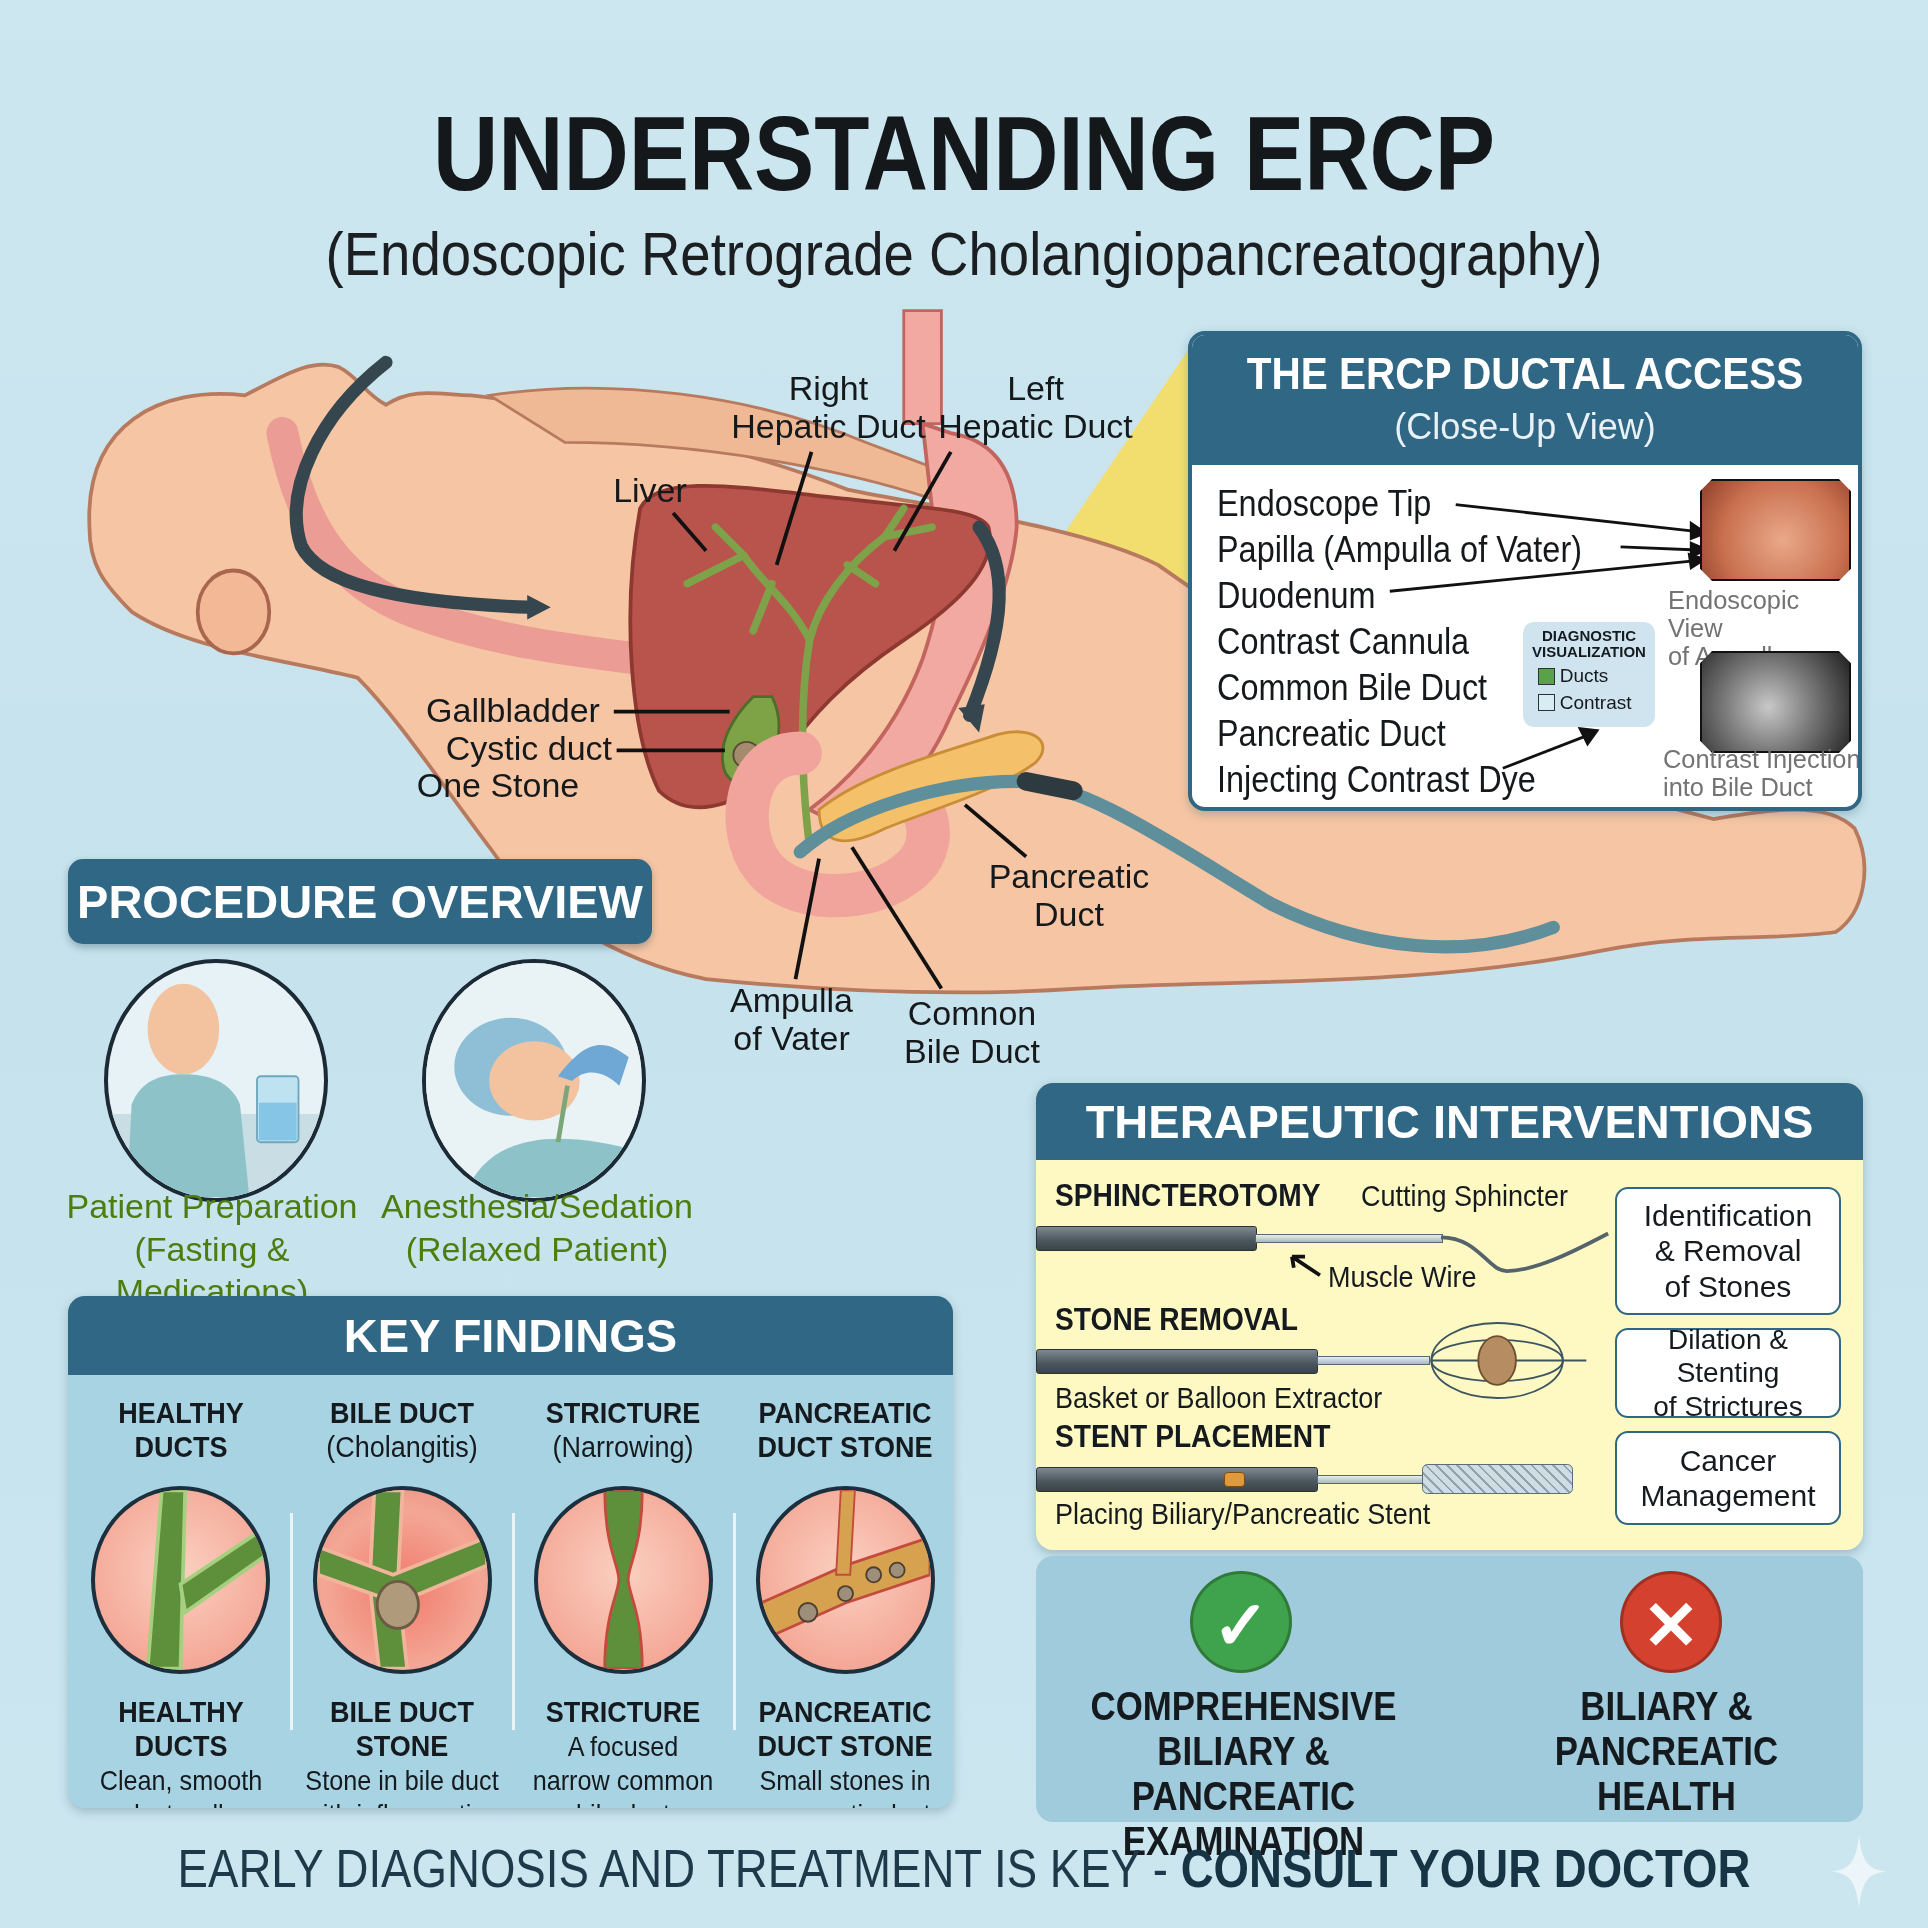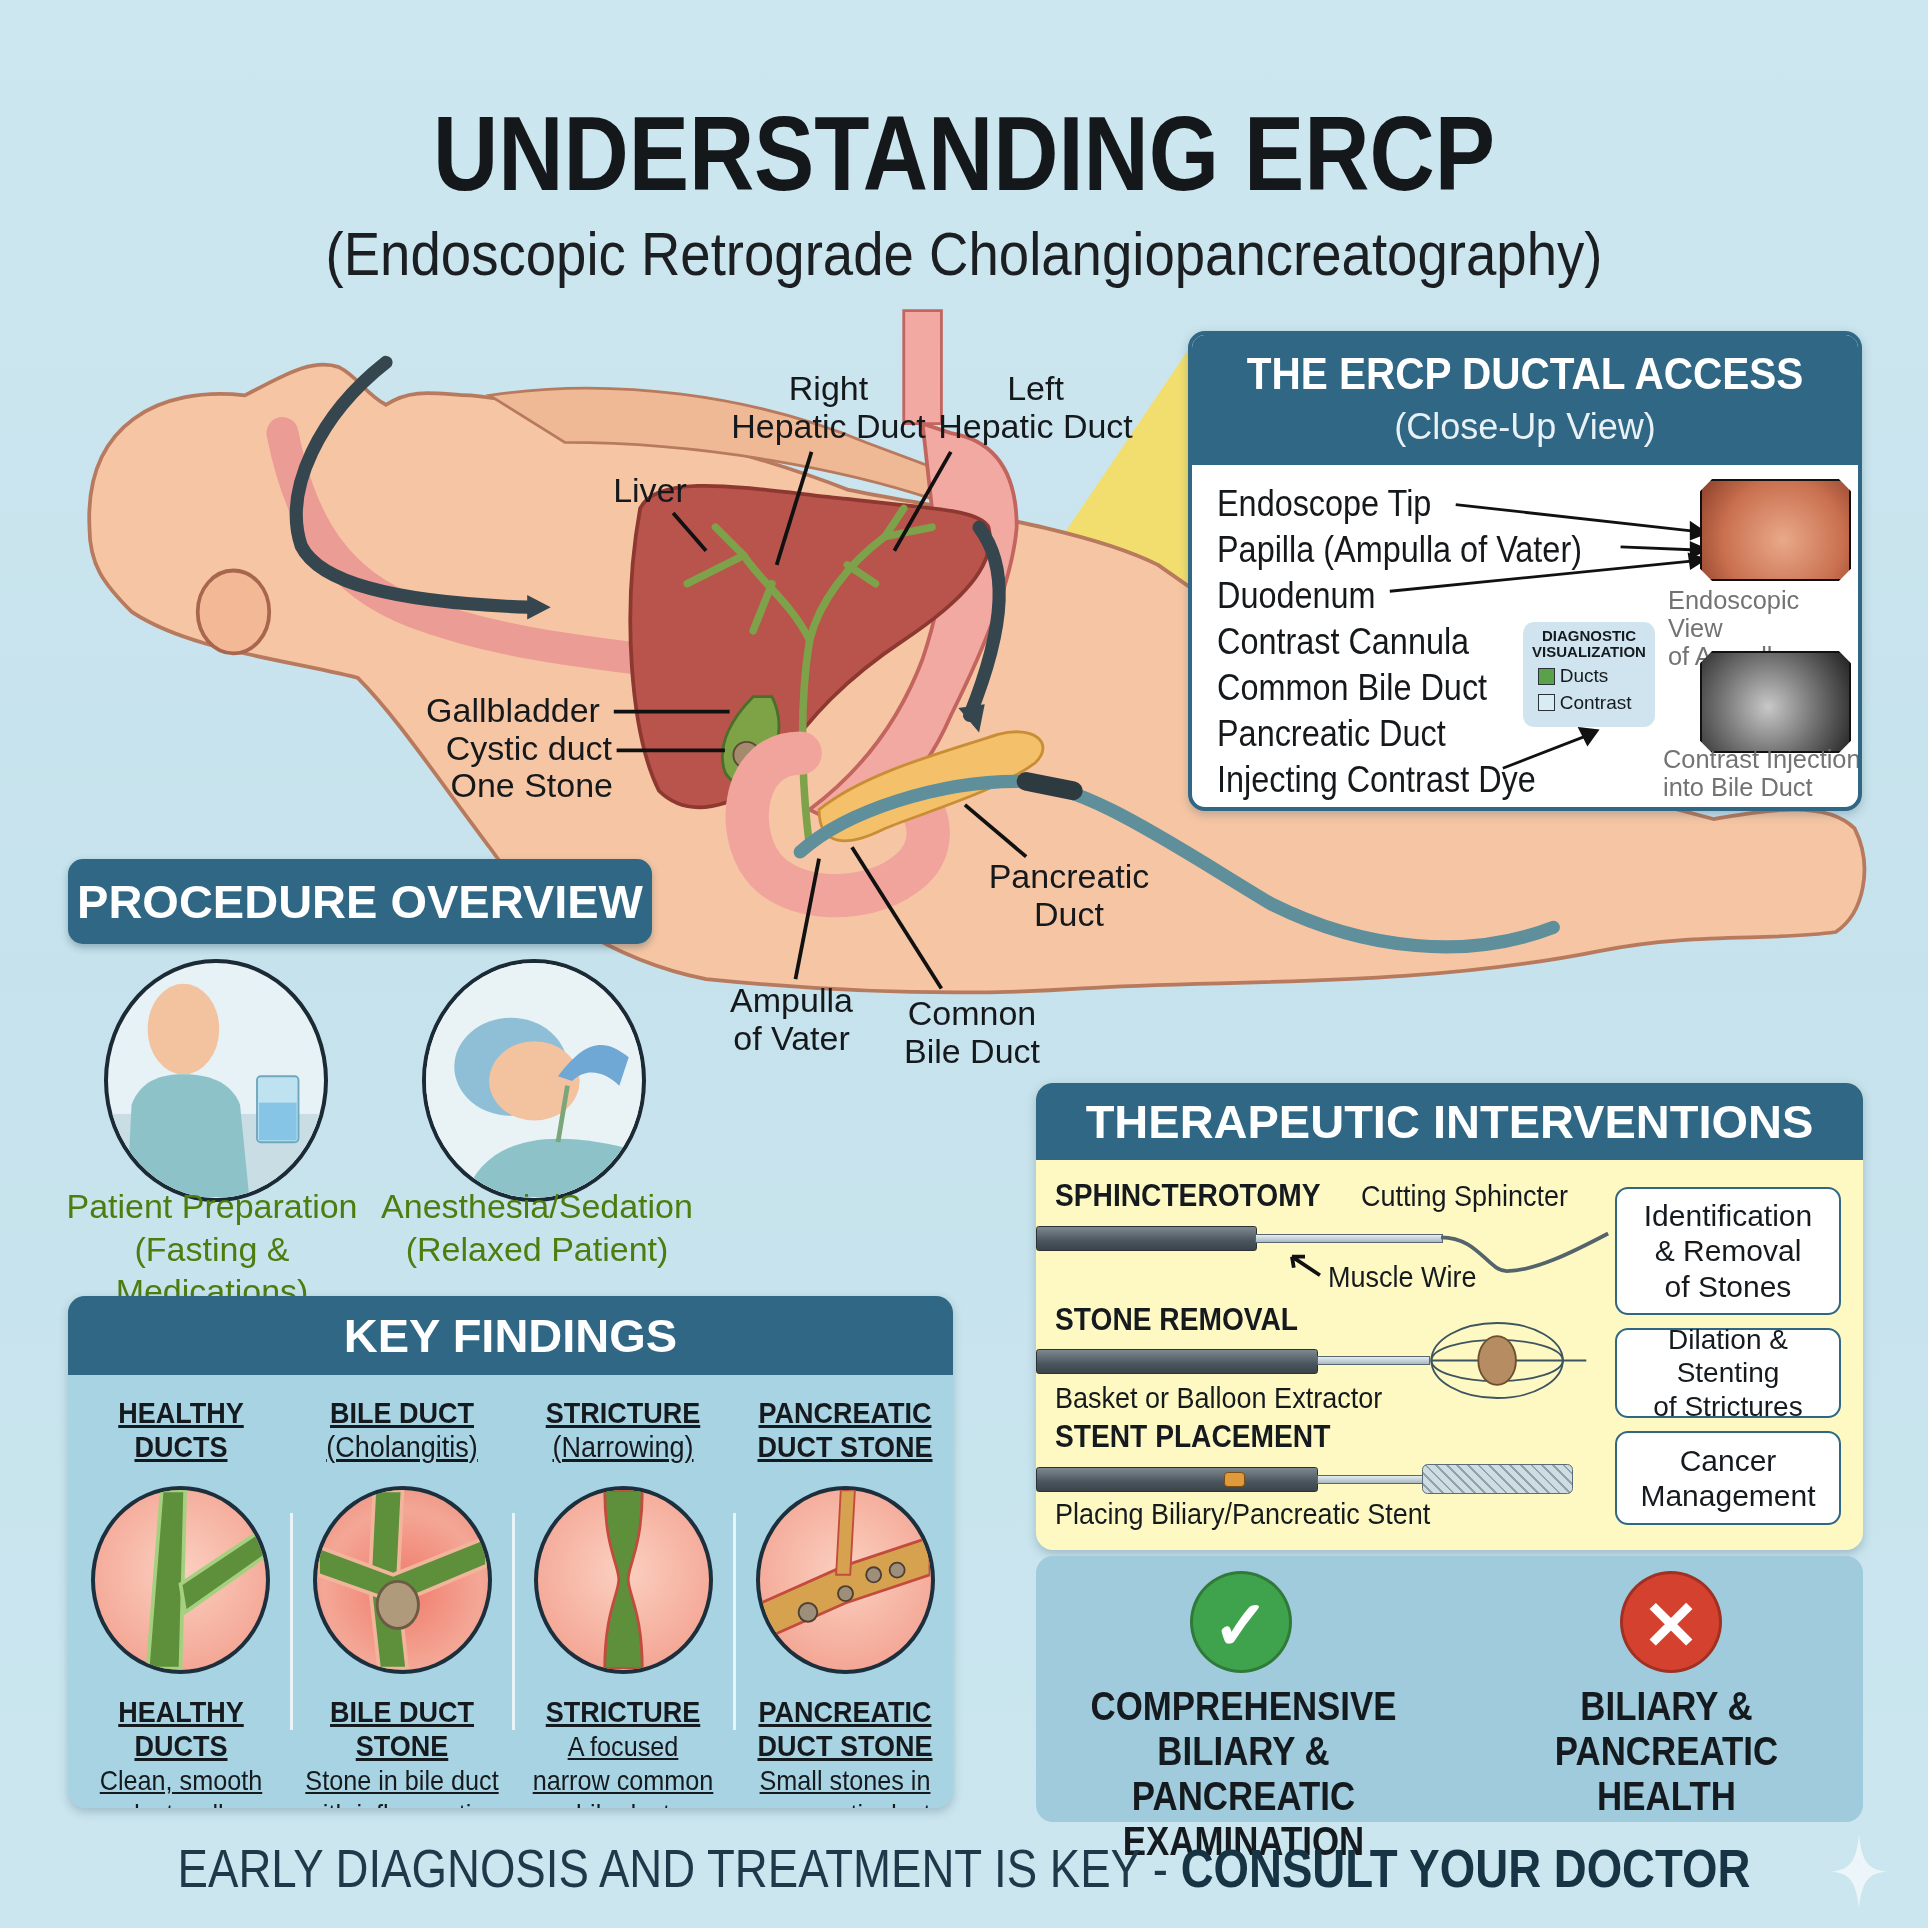--- a/index.html
+++ b/index.html
@@ -64,21 +64,21 @@
   }
   .circle {
     width: 224px; height: 243px; border-radius: 50%; border: 4.7px solid #1b2a35;
     background: #e6f2f6; overflow: hidden;
   }
   .proc-cap { font-size: 34px; text-align: center; line-height: 1.25; color: #4d7c0f; }
 
   
   #kf { left: 68px; top: 1296px; width: 885px; height: 512px; background: #a8d3e3; }
   #kf .panel-head { height: 79px; line-height: 79px; font-size: 47px; border-radius: 0; }
-  .kf-col { position: absolute; top: 79px; width: 218px; height: 466px; text-align: center; text-decoration: underline; }
+  .kf-col { position: absolute; top: 79px; width: 218px; height: 466px; text-align: center; }
   .kf-top { font-size: 30px; font-weight: 700; line-height: 1.12; margin-top: 21px; height: 77px; transform: scaleX(0.9); }
   .kf-top .sub { font-weight: 400; display: block; }
   .kf-circ {
     width: 179px; height: 188px; margin: 13px auto 0; border-radius: 50%;
     border: 4.7px solid #1c2f3d; background: radial-gradient(circle at 50% 45%, #fbd0c0 0%, #f4a796 75%, #e88979 100%);
     overflow: hidden; position: relative;
   }
   .kf-bot { font-size: 30px; font-weight: 700; line-height: 1.12; margin-top: 21px; transform: scaleX(0.9); }
   .kf-desc { font-size: 28px; line-height: 1.2; margin-top: 1.9px; transform: scaleX(0.9); }
   .kf-sep { position: absolute; top: 217px; width: 2.8px; height: 217px; background: #e8f4f8; }
@@ -172,21 +172,21 @@
   <div>Right</div>
   <div>Hepatic Duct</div>
 </div>
 <div class="abs lbl" style="left:932px;top:369px;width:207px">
   <div>Left</div>
   <div>Hepatic Duct</div>
 </div>
 <div class="abs lbl" style="left:603px;top:471px;width:94px">Liver</div>
 <div class="abs lbl" style="left:414px;top:691px;width:198px;text-align:center">Gallbladder</div>
 <div class="abs lbl" style="left:414px;top:729px;width:198px;text-align:right">Cystic duct</div>
-<div class="abs lbl" style="left:411px;top:766px;width:202px;text-align:right">One Stone</div>
+<div class="abs lbl" style="left:397px;top:766px;width:202px;text-align:center">One Stone</div>
 <div class="abs lbl" style="left:970px;top:857px;width:198px">
   <div>Pancreatic</div>
   <div>Duct</div>
 </div>
 <div class="abs lbl" style="left:716px;top:981px;width:151px">
   <div>Ampulla</div>
   <div>of Vater</div>
 </div>
 <div class="abs lbl" style="left:885px;top:994px;width:174px">
   <div>Comnon</div>

